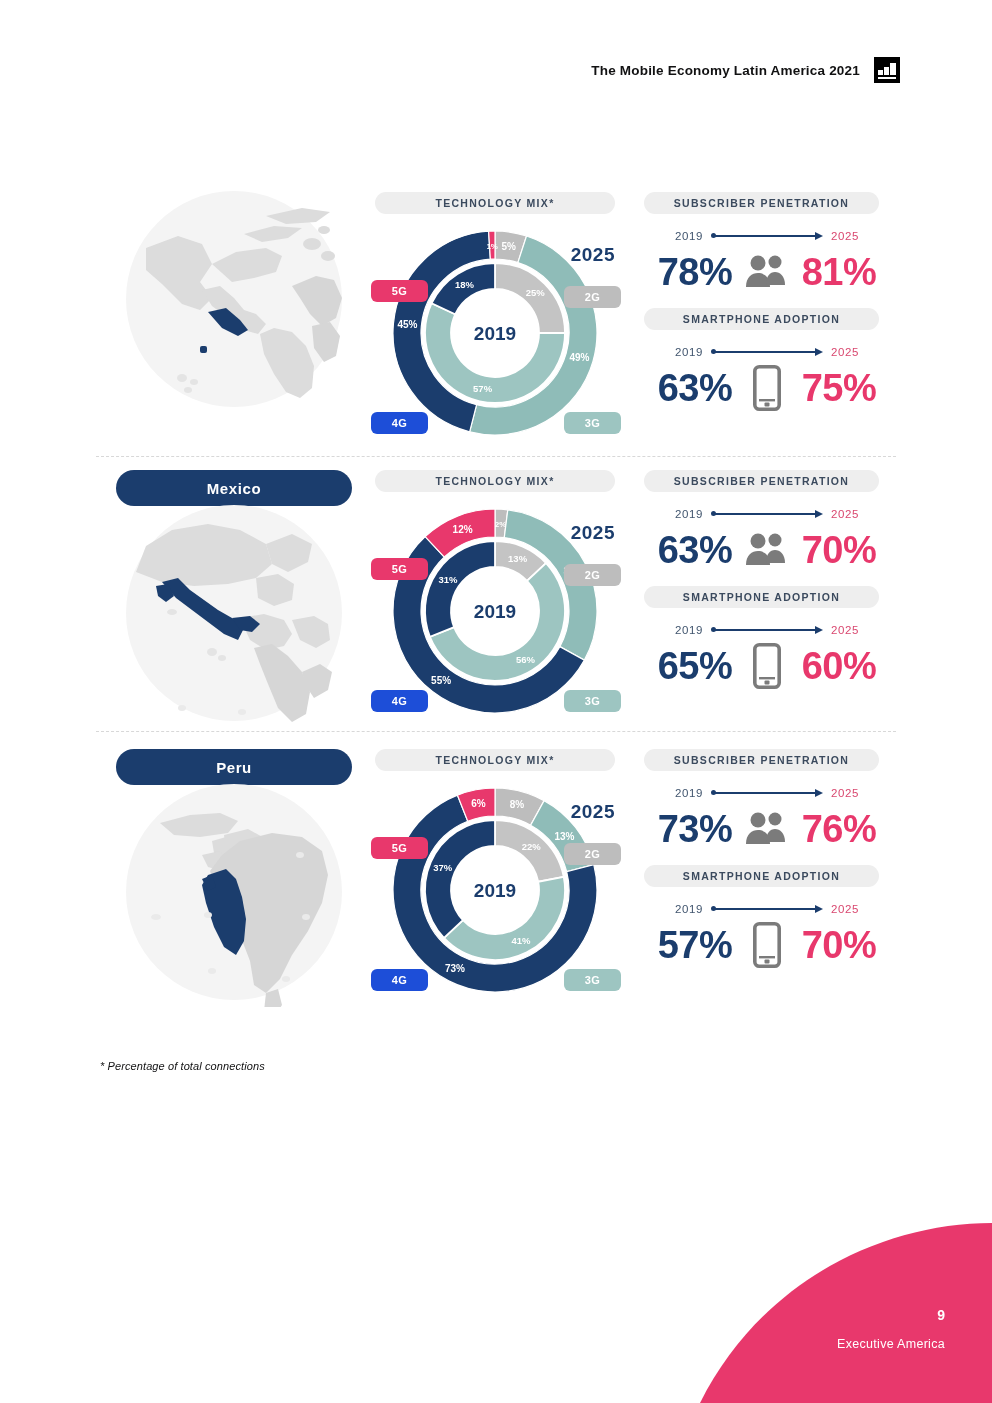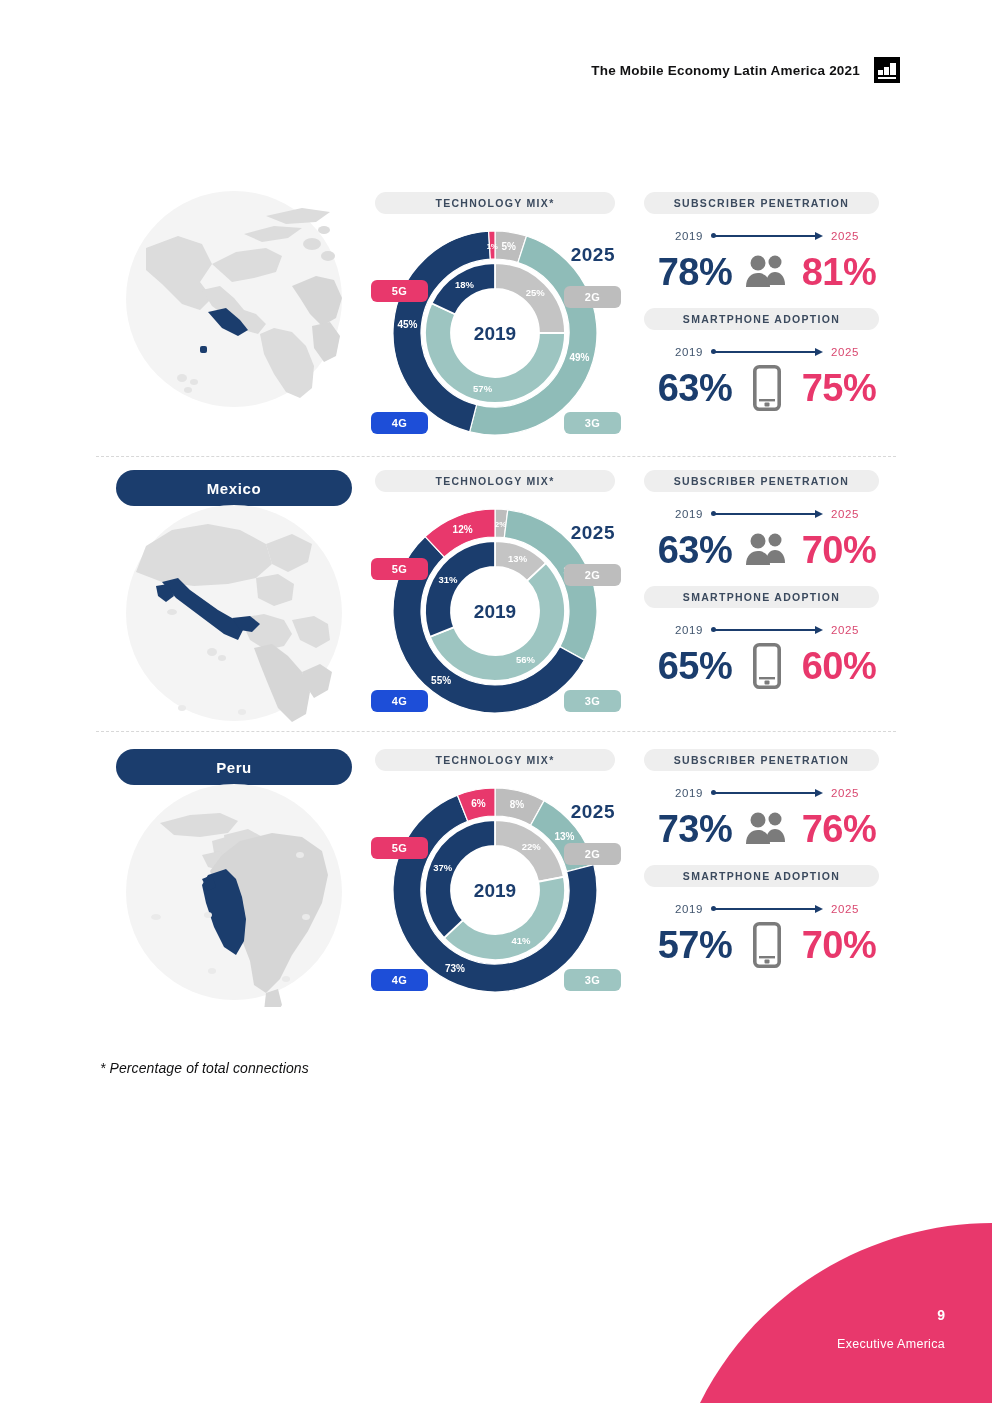--- a/index.html
+++ b/index.html
@@ -110,21 +110,21 @@
     font-size: 38px; font-weight: bold; letter-spacing: -.5px;
     width: 98px; text-align: center;
   }
   .val-left  { color: #1b3d6d; }
   .val-right { color: #e8386c; }
   .stat-icon { width: 46px; height: 44px; display: flex; align-items: center; justify-content: center; }
 
   
   .footnote {
     position: absolute; left: 100px; top: 1060px;
-    font-size: 14px; font-style: italic; color: #111112; letter-spacing: .1px;
+    font-size: 11px; font-style: italic; color: #111112; letter-spacing: .1px;
   }
 
   
   .footer-wedge { position: absolute; left: 0; bottom: 0; width: 992px; height: 180px; }
   .footer-page-num {
     position: absolute; right: 47px; bottom: 80px;
     color: #ffffff; font-size: 14px; font-weight: bold;
   }
   .footer-label {
     position: absolute; right: 47px; bottom: 52px;

